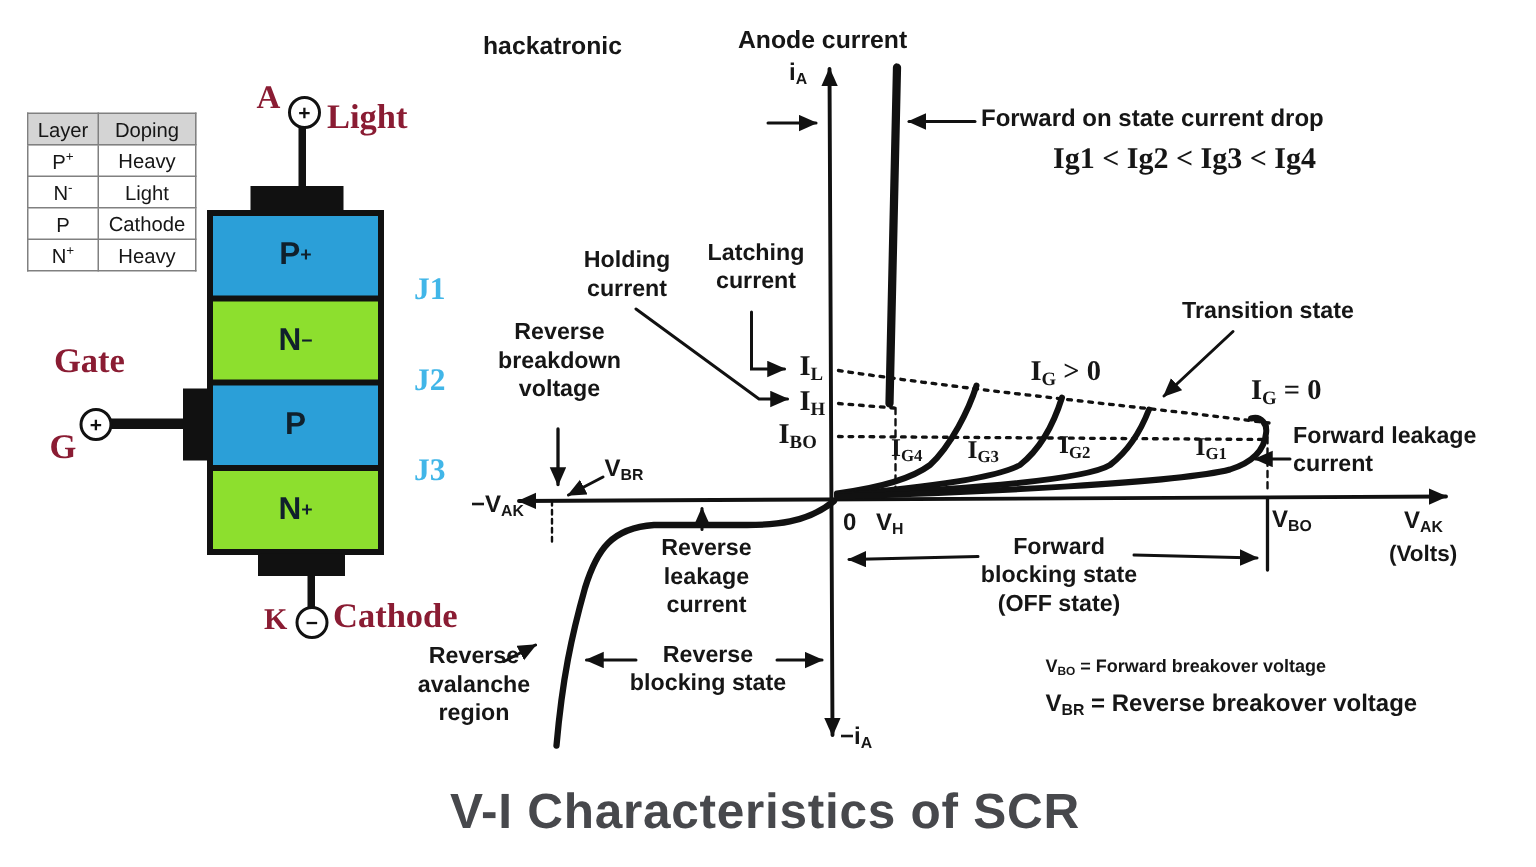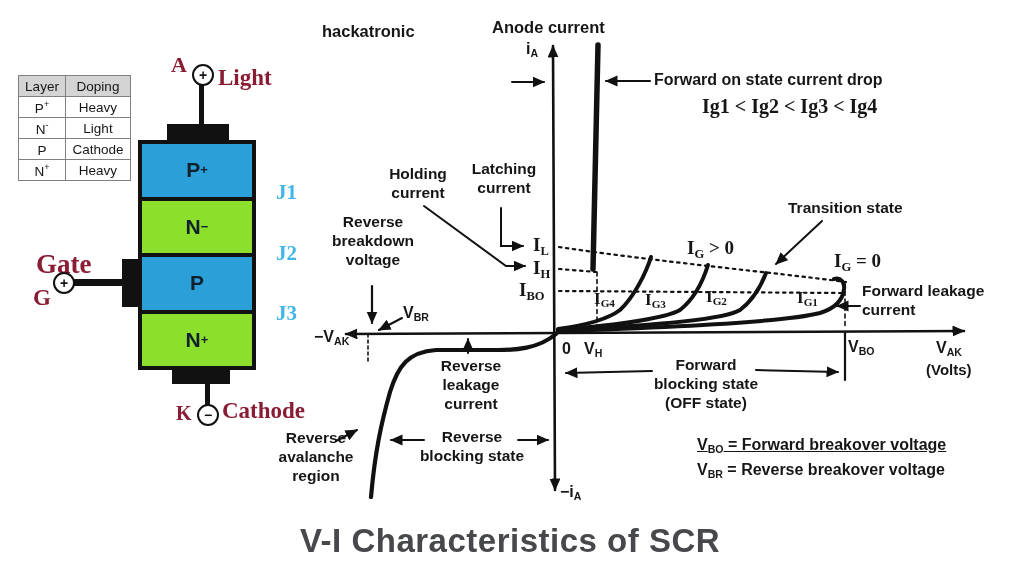--- a/index.html
+++ b/index.html
@@ -89,21 +89,21 @@
         <sup>+</sup>
       </div>
   </div>
 
   <div class="jlbl" style="left:276px;top:180px;">J1</div>
   <div class="jlbl" style="left:276px;top:241px;">J2</div>
   <div class="jlbl" style="left:276px;top:301px;">J3</div>
 
   <div class="bar" style="left:122px;top:259px;width:18px;height:48px;"></div>
   <div class="bar" style="left:74px;top:279px;width:50px;height:7px;"></div>
-  <div class="lbl dkred" style="left:36px;top:255px;font-size:27px;">Gate</div>
+  <div class="lbl dkred" style="left:36px;top:231px;font-size:23px;">Gate</div>
   <div class="term-circle" style="left:53px;top:272px;">+</div>
   <div class="lbl dkred" style="left:33px;top:288px;font-size:23px;">G</div>
 
   <div class="bar" style="left:172px;top:369px;width:58px;height:15px;"></div>
   <div class="bar" style="left:205px;top:384px;width:5px;height:22px;"></div>
   <div class="term-circle" style="left:197px;top:404px;">−</div>
   <div class="lbl dkred" style="left:176px;top:404px;font-size:20px;">K</div>
   <div class="lbl dkred" style="left:222px;top:401px;font-size:23px;">Cathode</div>
 
   <svg width="1024" height="578" viewBox="0 0 1024 578">
@@ -195,19 +195,19 @@
 (OFF state)</div>
   <div class="lbl ctr" style="left:425px;top:356px;width:92px;">Reverse
 leakage
 current</div>
   <div class="lbl ctr" style="left:408px;top:427px;width:128px;">Reverse
 blocking state</div>
   <div class="lbl ctr" style="left:267px;top:428px;width:98px;">Reverse
 avalanche
 region</div>
 
-  <div class="lbl" style="left:697px;top:435px;font-size:16px;text-decoration:underline;"><span>V</span><sub>BO</sub><span> =  Forward breakover voltage</span></div>
+  <div class="lbl" style="left:697px;top:435px;font-size:12px;"><span>V</span><sub>BO</sub><span> =  Forward breakover voltage</span></div>
   <div class="lbl" style="left:697px;top:460px;font-size:16px;"><span>V</span><sub>BR</sub><span> =  Reverse breakover voltage</span></div>
 
   <div class="lbl" style="left:560px;top:482px;font-size:16px;"><span>−i</span><sub>A</sub></div>
 
   <div class="title">V-I Characteristics of SCR</div>
 </div>
 
 </body></html>

